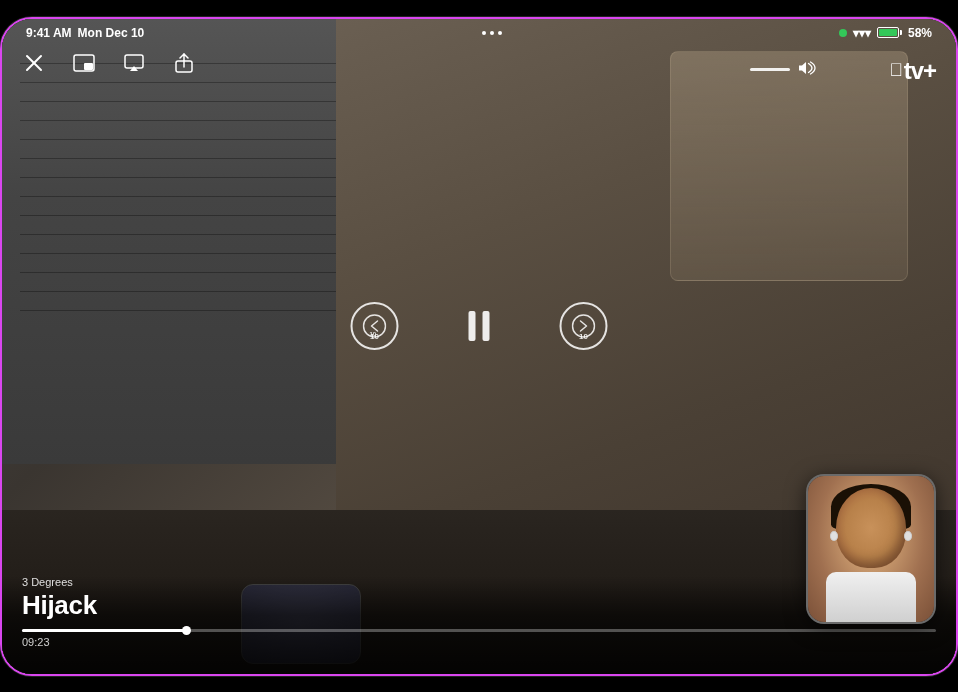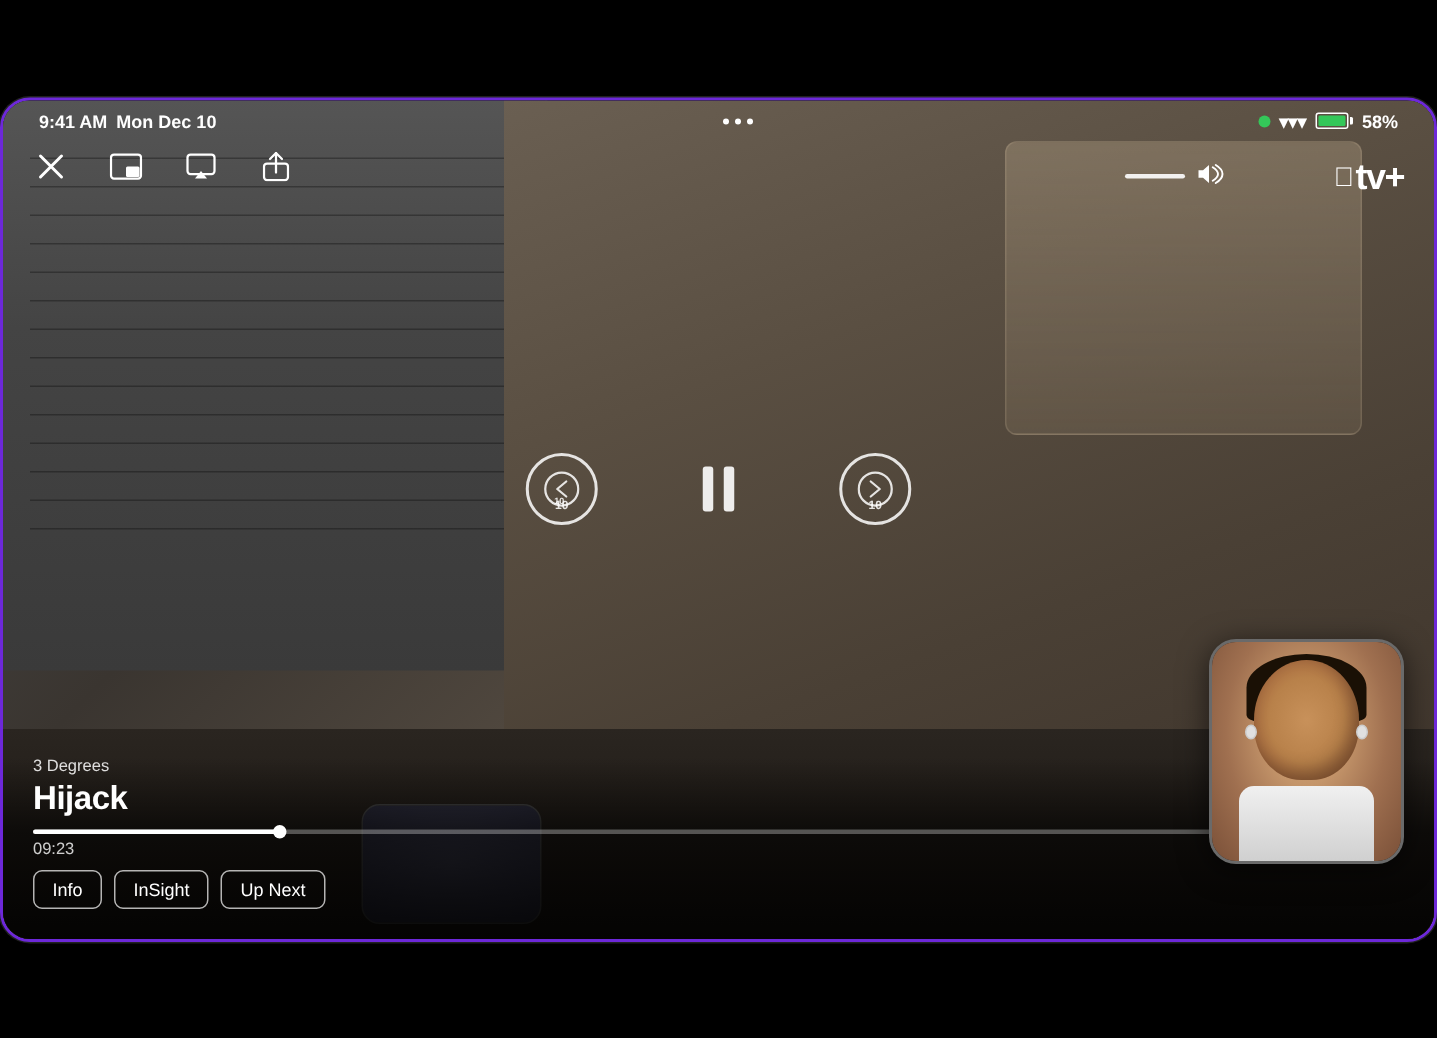--- a/index.html
+++ b/index.html
@@ -10,26 +10,26 @@
       background: #000;
       display: flex;
       justify-content: center;
       align-items: center;
       font-family: -apple-system, BlinkMacSystemFont, 'Helvetica Neue', sans-serif;
       overflow: hidden;
     }
 
     .ipad-frame {
       width: 958px;
-      height: 563px;
+      height: 659px;
       background: #1a1a1a;
-      border-radius: 20px;
+      border-radius: 32px;
       position: relative;
       overflow: hidden;
-      border: 2px solid #6d28d9;
+      border: 2px solid #d946ef;
       box-shadow: 0 0 0 1px #222;
     }
 
     
     .status-bar {
       position: absolute;
       top: 0;
       left: 0;
       right: 0;
       height: 28px;
@@ -261,21 +261,21 @@
 
     .show-subtitle {
       color: rgba(255,255,255,0.85);
       font-size: 11px;
       font-weight: 400;
       margin-bottom: 2px;
     }
 
     .show-title {
       color: #fff;
-      font-size: 22px;
+      font-size: 26px;
       font-weight: 700;
       letter-spacing: -0.3px;
     }
 
     
     .progress-container {
       margin-bottom: 6px;
       position: relative;
     }
 
@@ -612,25 +612,20 @@
 
       <div class="progress-container">
         <div class="progress-track">
           <div class="progress-fill" style="width: 18%;">
             <div class="progress-thumb"></div>
           </div>
         </div>
         <div class="time-display">09:23</div>
       </div>
 
-      <div class="bottom-buttons">
-        <button class="pill-btn">Info</button>
-        <button class="pill-btn">InSight</button>
-        <button class="pill-btn">Up Next</button>
-      </div>
     </div>
 
     <div class="facetime-overlay">
       <div class="facetime-person">
         <div class="ft-hair"></div>
         <div class="ft-head"></div>
         <div class="ft-earbud-left"></div>
         <div class="ft-earbud-right"></div>
         <div class="ft-body"></div>
       </div>

